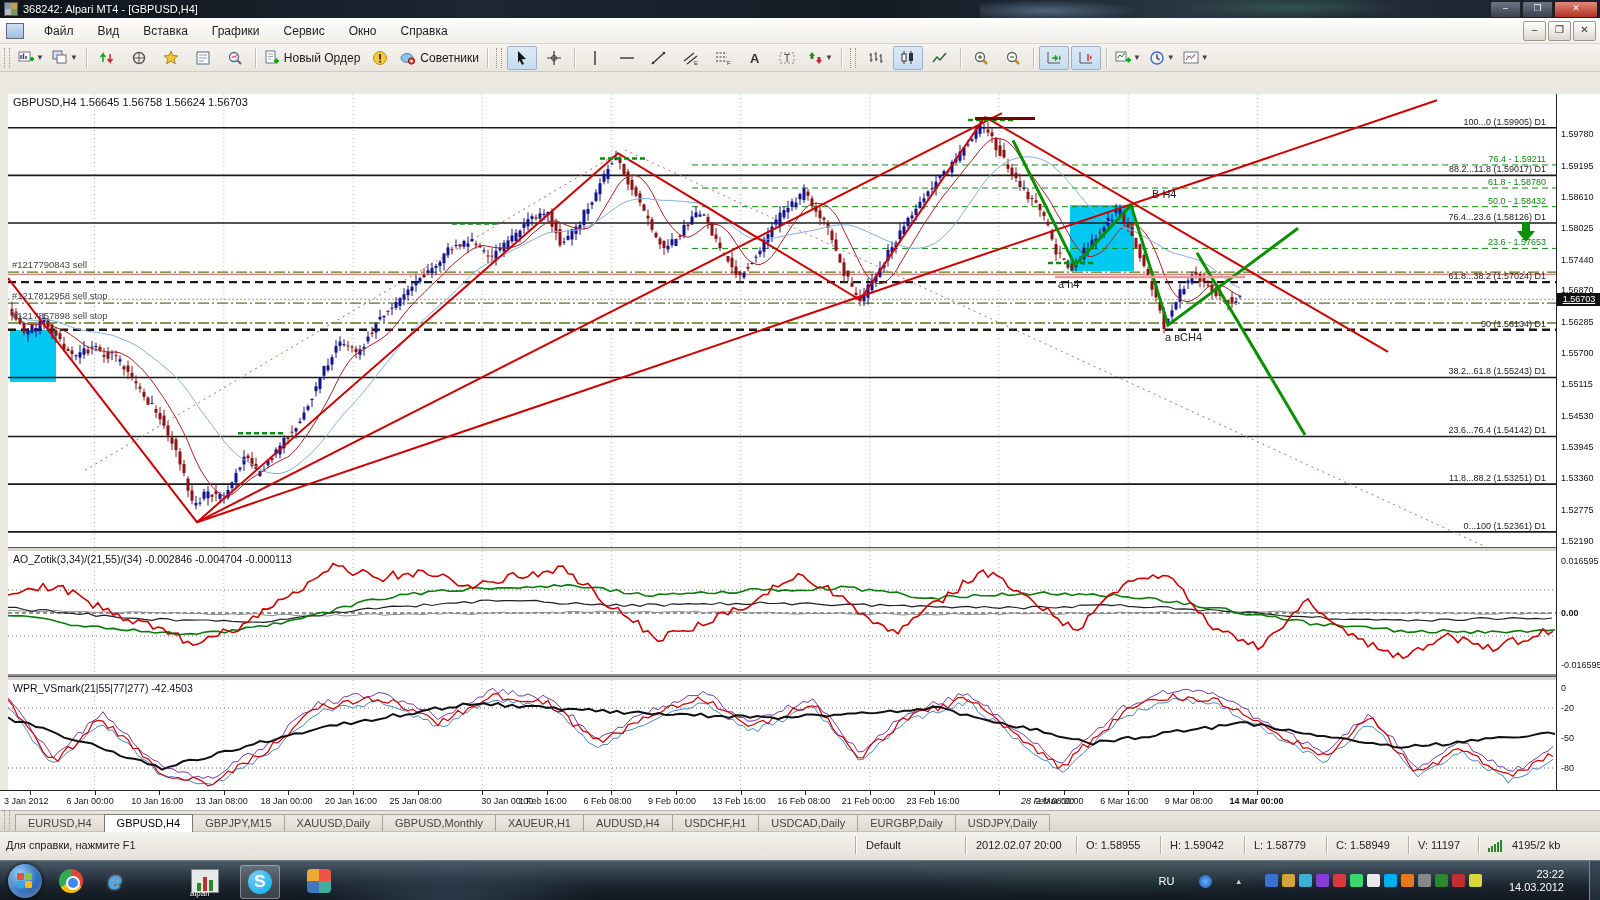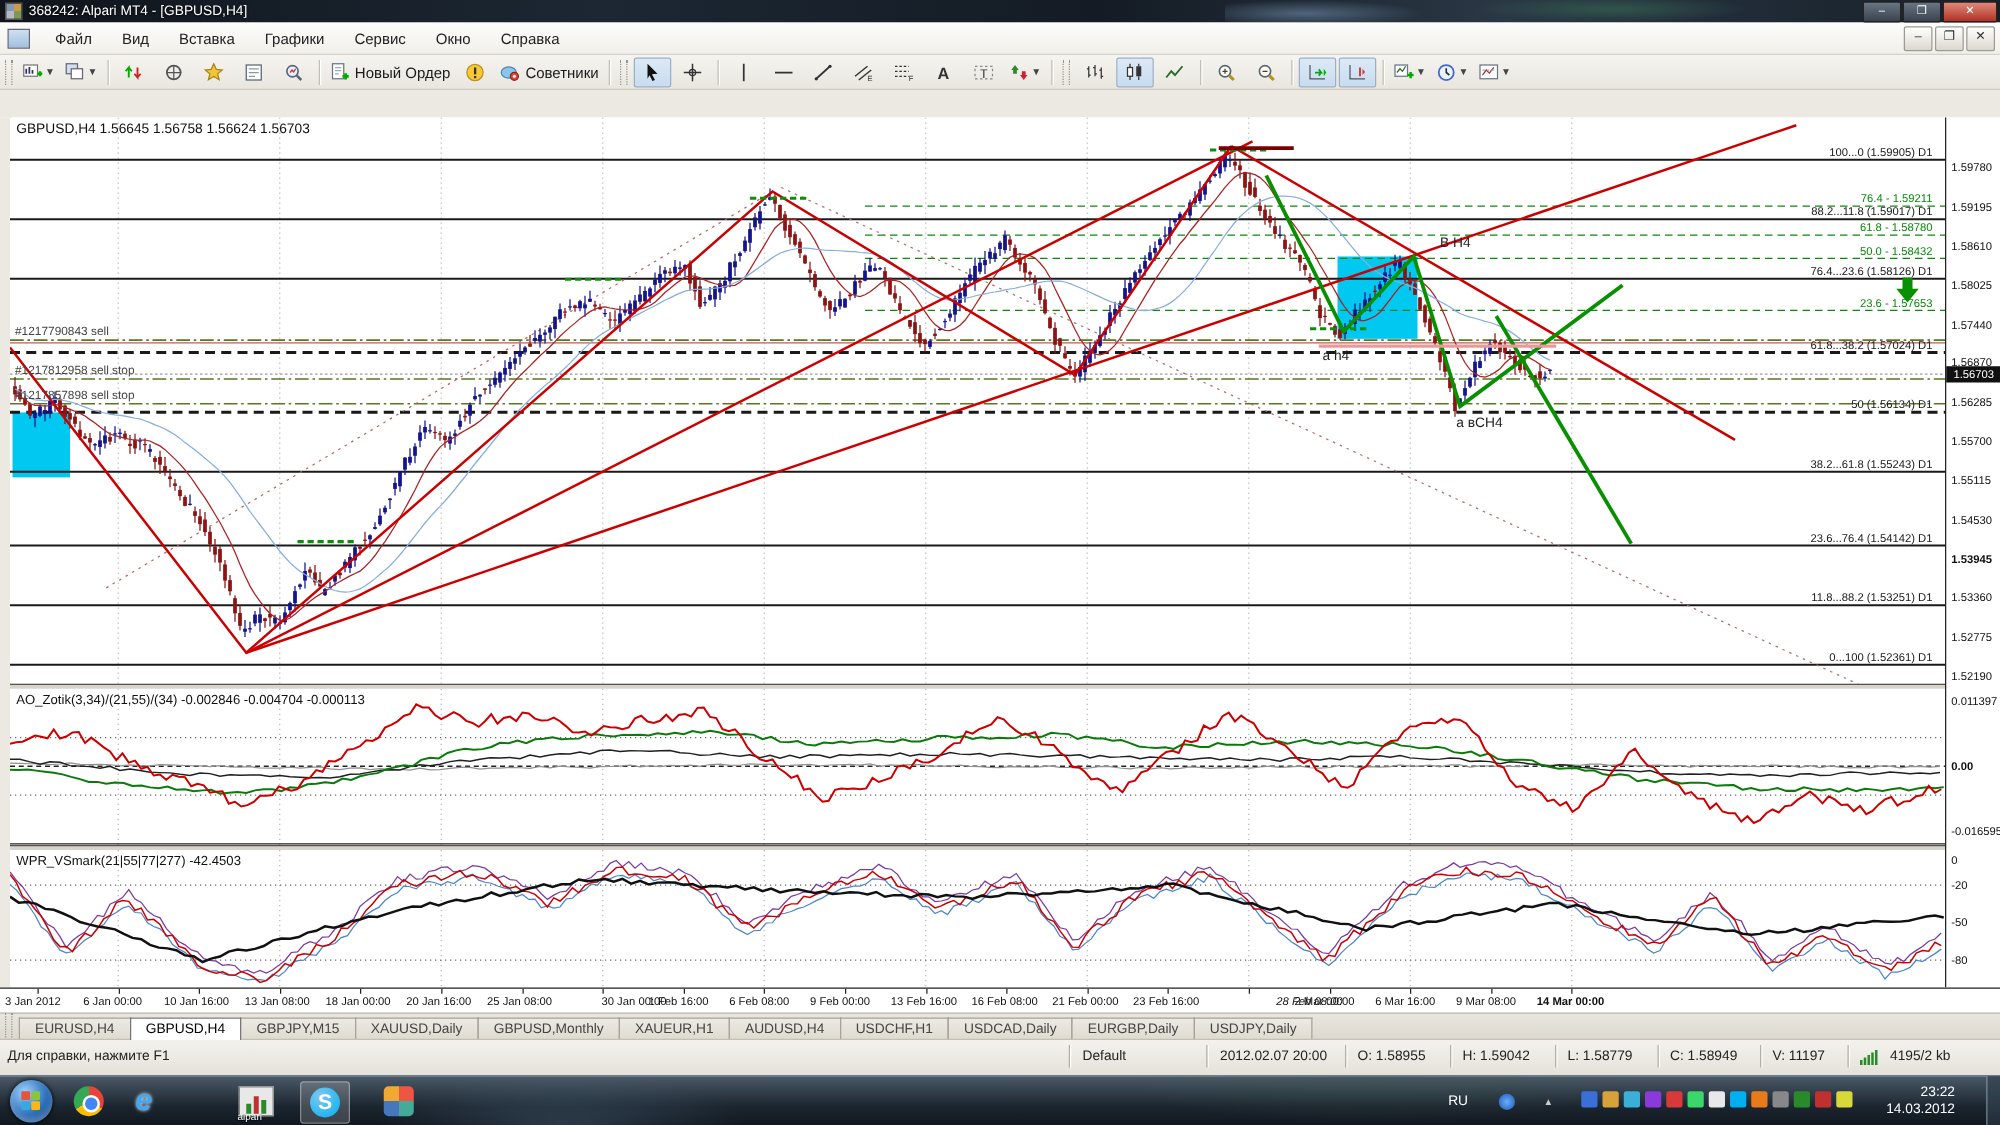--- a/index.html
+++ b/index.html
@@ -43,21 +43,21 @@
     border-bottom:1px solid #cfcabf;display:flex;align-items:center;font-size:11px;color:#333;}
   .tf-btn{padding:2px 9px;margin:0 1px;border:1px solid transparent;border-radius:2px;}
   .tf-btn.active{border-color:#9aa8b8;background:linear-gradient(#fdfdfd,#e8ecf2);box-shadow:inset 0 0 2px #aab;}
   
   .chartwrap{position:absolute;left:0;top:94px;width:1600px;height:556px;background:#fff;}
   .chartwrap .frame-left{position:absolute;left:0;top:0;width:8px;height:716px;background:#ece9e2;border-right:1px solid #9a958a;}
   svg.pane{position:absolute;left:8px;background:#fff;}
   .splitter{position:absolute;left:8px;width:1592px;height:4px;background:#d8d4cb;border-top:1px solid #555;border-bottom:1px solid #555;}
   .scale-col{position:absolute;left:1556px;top:0;width:44px;height:696px;background:#fff;border-left:1px solid #222;font-size:9px;color:#111;}
   .scale-lab{position:absolute;left:4px;}
-  .cur-price{position:absolute;left:0;width:44px;height:13px;background:#111;color:#fff;font-size:9px;line-height:13px;text-align:center;}
+  .cur-price{position:absolute;left:0;width:44px;height:13px;background:#111;color:#fff;font-size:9px;line-height:13px;text-align:center;text-decoration:underline;}
   .ind-scale-lab{position:absolute;left:4px;font-size:9px;}
   .timeaxis{position:absolute;left:0;top:696px;width:1600px;height:20px;background:#fff;border-top:1px solid #222;font-size:9px;color:#111;}
   .t-lab{position:absolute;top:5px;white-space:nowrap;}
   .t-tick{position:absolute;top:0;width:1px;height:4px;background:#222;}
   
   .tabsbar{position:absolute;left:0;top:810px;width:1600px;height:21px;background:linear-gradient(#e9e6df,#dcd8cf);
     border-top:1px solid #b8b3a8;display:flex;align-items:flex-end;font-size:11px;color:#444;}
   .tab{padding:2px 12px 3px 12px;border:1px solid #a8a399;border-bottom:none;margin-left:-1px;
     background:linear-gradient(#eceae4,#dedacf);white-space:nowrap;}
   .tab.active{background:#fff;color:#000;position:relative;z-index:2;border-color:#777;}
@@ -1054,26 +1054,26 @@
         <span class="scale-lab" style="top: 35.4752px;">1.59780</span>
         <span class="scale-lab" style="top: 66.8078px;">1.59195</span>
         <span class="scale-lab" style="top: 98.1404px;">1.58610</span>
         <span class="scale-lab" style="top: 129.473px;">1.58025</span>
         <span class="scale-lab" style="top: 160.806px;">1.57440</span>
         <span class="scale-lab" style="top: 191.335px;">1.56870</span>
         <span class="scale-lab" style="top: 222.667px;">1.56285</span>
         <span class="scale-lab" style="top: 254px;">1.55700</span>
         <span class="scale-lab" style="top: 285.333px;">1.55115</span>
         <span class="scale-lab" style="top: 316.665px;">1.54530</span>
-        <span class="scale-lab" style="top: 347.998px; font-weight: bold;">1.53945</span>
+        <span class="scale-lab" style="top: 347.998px;">1.53945</span>
         <span class="scale-lab" style="top: 379.33px;">1.53360</span>
         <span class="scale-lab" style="top: 410.663px;">1.52775</span>
         <span class="scale-lab" style="top: 441.996px;">1.52190</span>
         <span class="cur-price" style="top: 199.279px;">1.56703</span>
-        <span class="ind-scale-lab" style="top: 462px;">0.011397</span>
+        <span class="ind-scale-lab" style="top: 462px;">0.016595</span>
         <span class="ind-scale-lab" style="top: 514px; font-weight: bold;">0.00</span>
         <span class="ind-scale-lab" style="top: 566px;">-0.016595</span>
         <span class="ind-scale-lab" style="top: 589px;">0</span>
         <span class="ind-scale-lab" style="top: 609px;">-20</span>
         <span class="ind-scale-lab" style="top: 639px;">-50</span>
         <span class="ind-scale-lab" style="top: 669px;">-80</span>
       </div>
     <div class="timeaxis" id="timeaxis">
         <span class="t-tick" style="left: 30px;"></span>
         <span class="t-lab" style="left: 4px;">3 Jan 2012</span>

